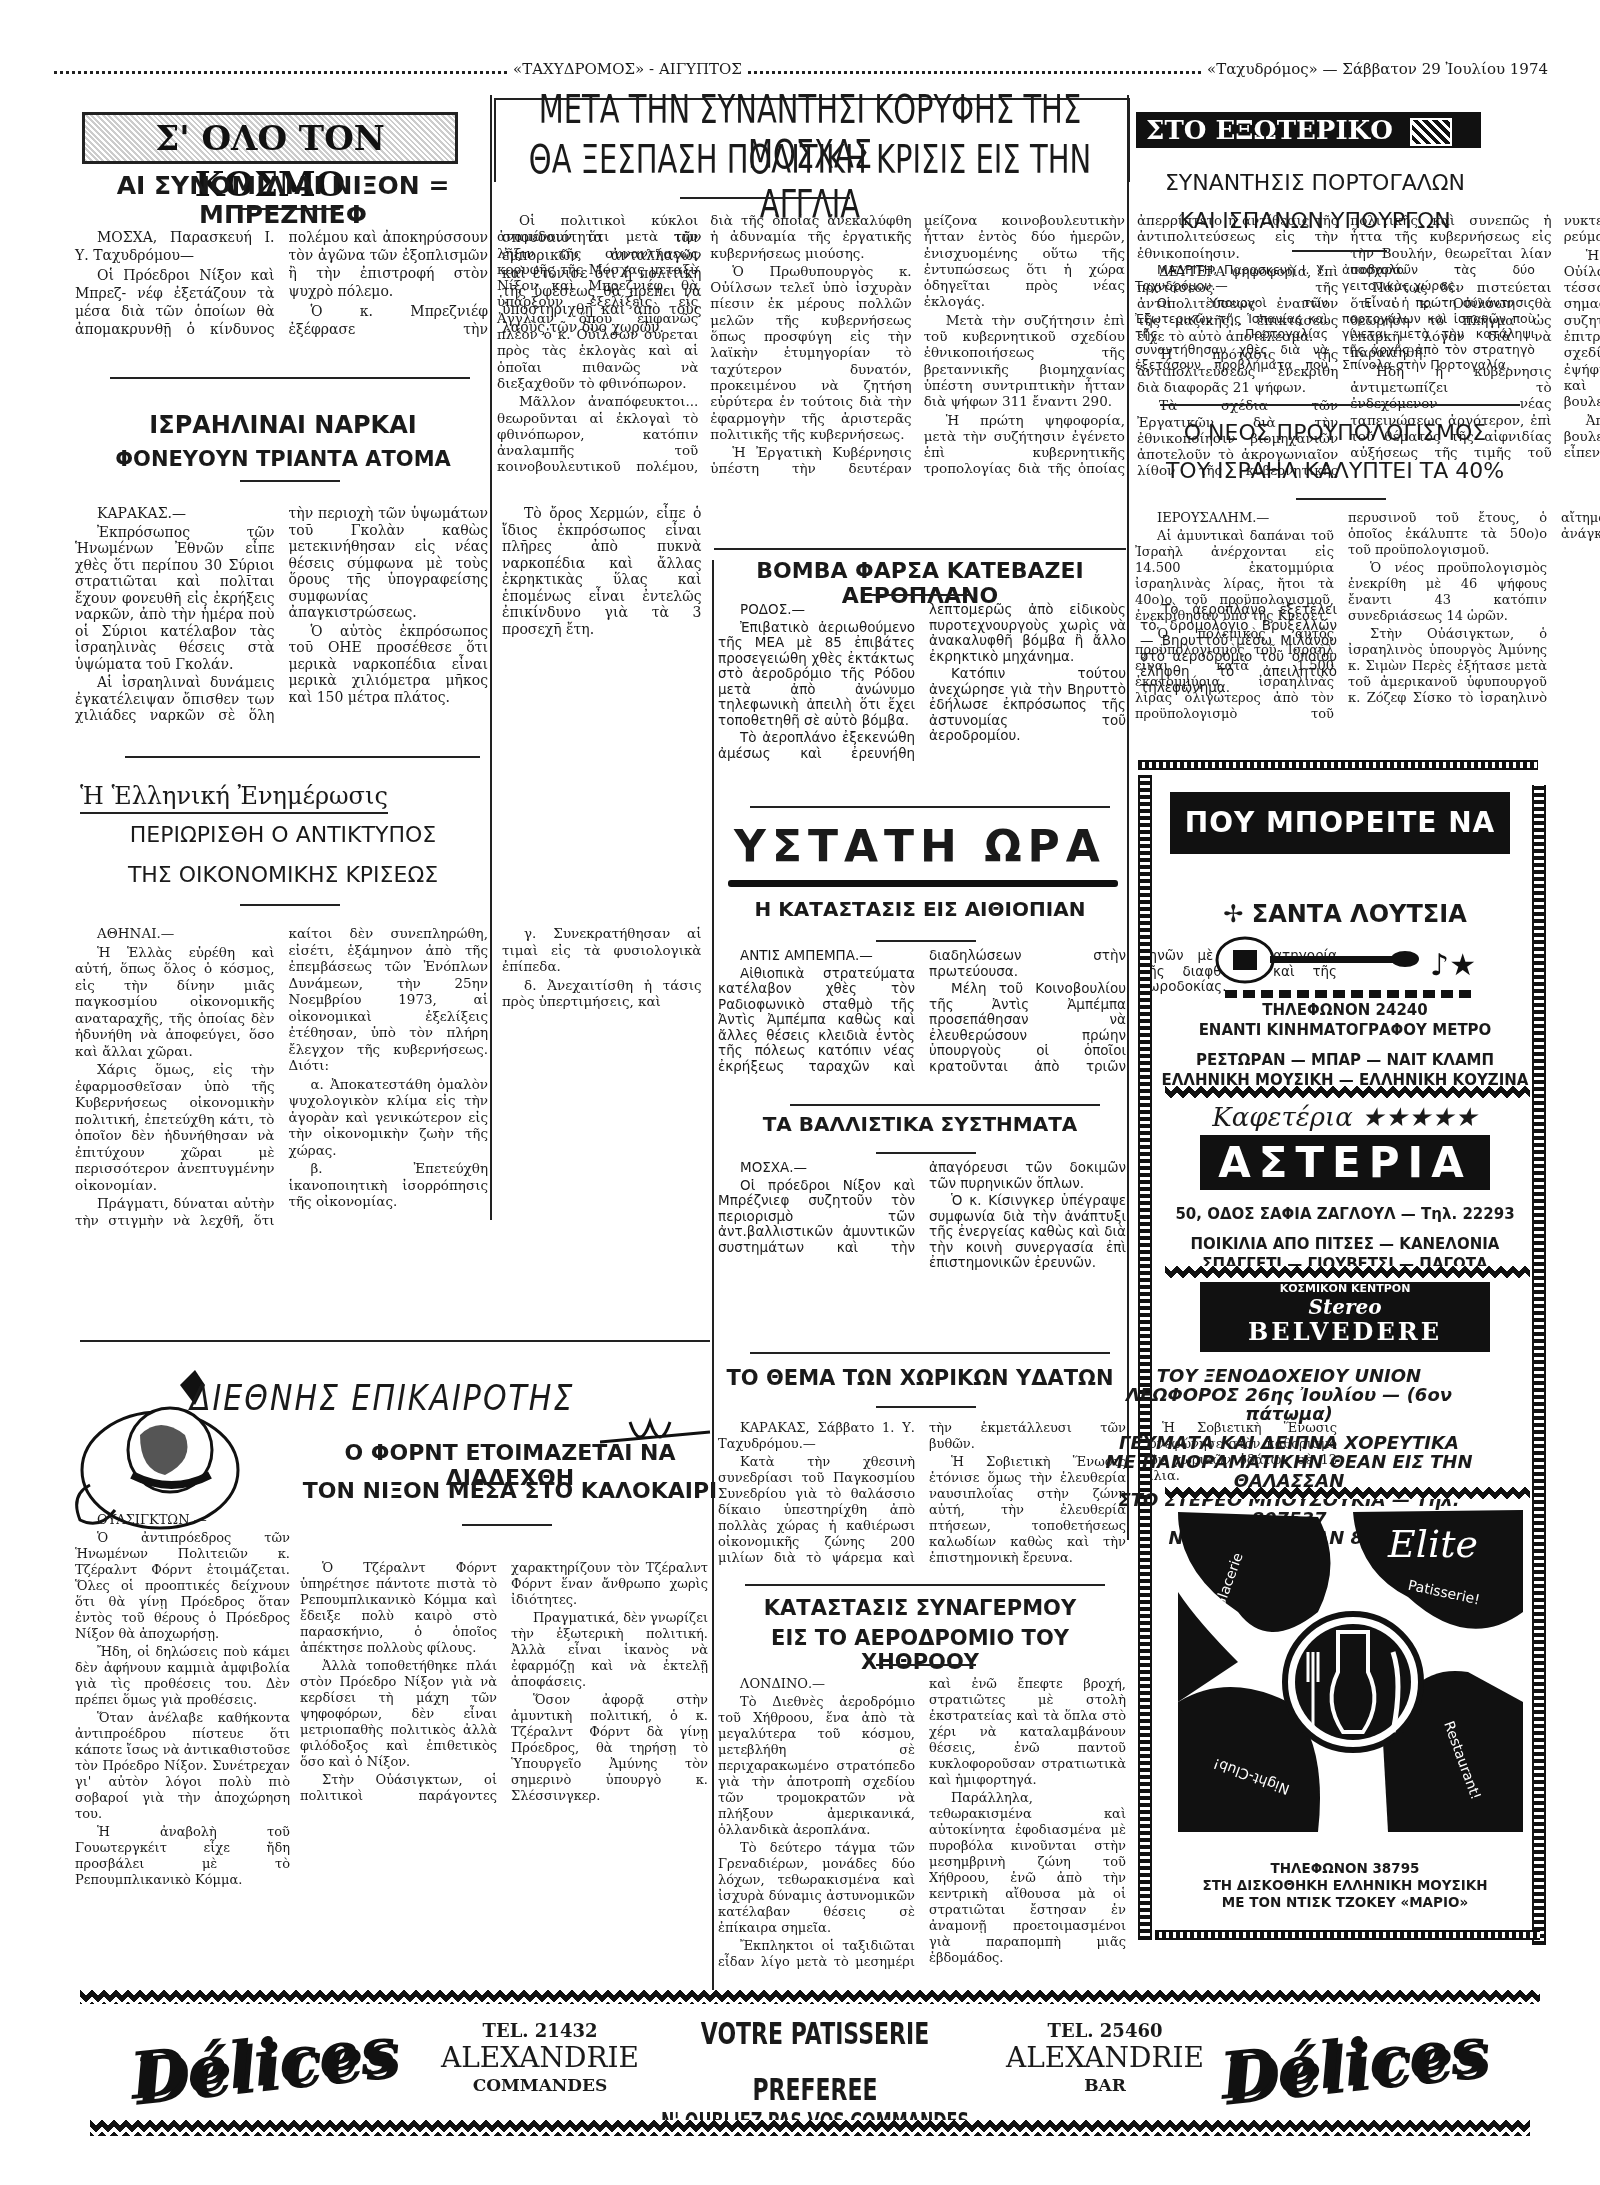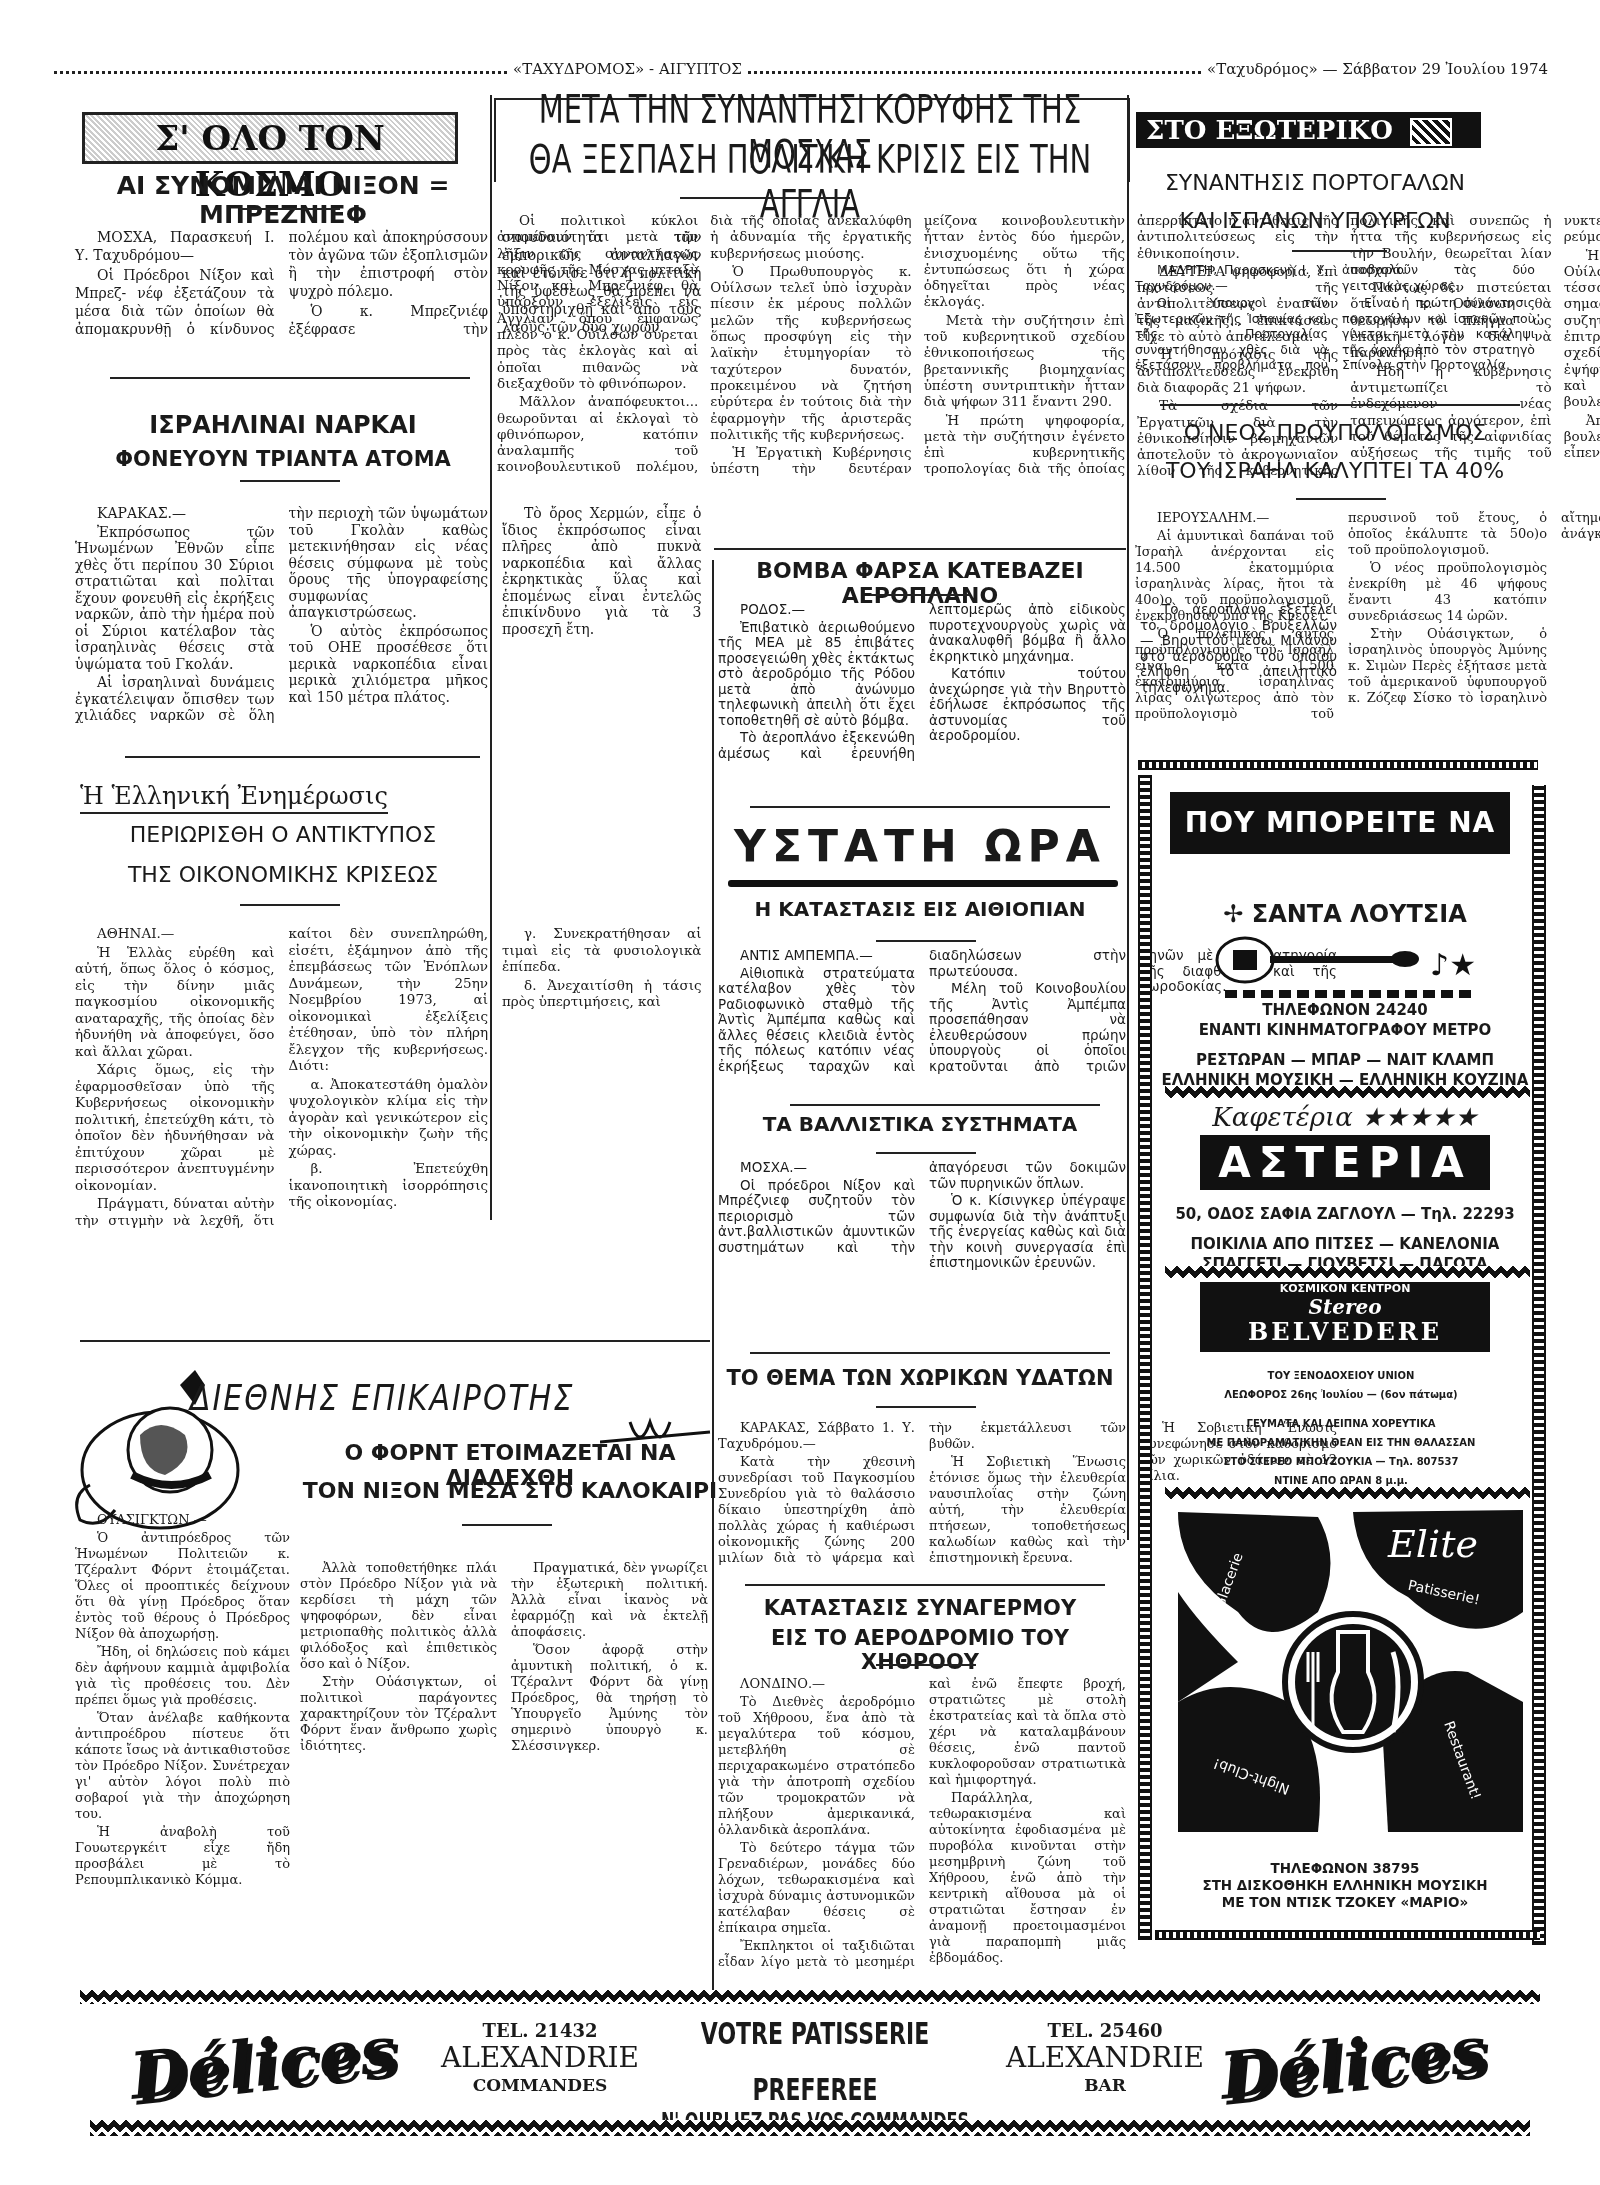--- a/index.html
+++ b/index.html
@@ -177,20 +177,21 @@
 <div class="shortrule" style="left:462px;top:1524px;width:90px;"></div>
 
 <div class="body-text" style="left:75px;top:1512px;width:215px;height:475px;font-size:13px;line-height:16px;overflow:hidden;">
   <p>ΟΥΑΣΙΓΚΤΩΝ.—</p>
   <p>Ὁ ἀντιπρόεδρος τῶν Ἡνωμένων Πολιτειῶν κ. Τζέραλντ Φόρντ ἑτοιμάζεται. Ὅλες οἱ προοπτικές δείχνουν ὅτι θὰ γίνῃ Πρόεδρος ὅταν ἐντὸς τοῦ θέρους ὁ Πρόεδρος Νίξον θὰ ἀποχωρήσῃ.</p>
   <p>Ἤδη, οἱ δηλώσεις ποὺ κάμει δὲν ἀφήνουν καμμιὰ ἀμφιβολία γιὰ τὶς προθέσεις του. Δὲν πρέπει ὅμως γιὰ προθέσεις.</p>
   <p>Ὅταν ἀνέλαβε καθήκοντα ἀντιπροέδρου πίστευε ὅτι κάποτε ἴσως νὰ ἀντικαθιστοῦσε τὸν Πρόεδρο Νίξον. Συνέτρεχαν γι' αὐτὸν λόγοι πολὺ πιὸ σοβαροί γιὰ τὴν ἀποχώρηση του.</p>
   <p>Ἡ ἀναβολὴ τοῦ Γουωτεργκέιτ εἶχε ἤδη προσβάλει μὲ τὸ Ρεπουμπλικανικὸ Κόμμα.</p>
 </div>
 <div class="body-text cols2" style="left:300px;top:1560px;width:408px;height:425px;font-size:13px;line-height:16px;">
+  <p>Ὁ Τζέραλντ Φόρντ ὑπηρέτησε πάντοτε πιστὰ τὸ Ρεπουμπλικανικὸ Κόμμα καὶ ἔδειξε πολὺ καιρὸ στὸ παρασκήνιο, ὁ ὁποῖος ἀπέκτησε πολλοὺς φίλους.</p>
   <p>Ἀλλὰ τοποθετήθηκε πλάι στὸν Πρόεδρο Νίξον γιὰ νὰ κερδίσει τὴ μάχη τῶν ψηφοφόρων, δὲν εἶναι μετριοπαθὴς πολιτικὸς ἀλλὰ φιλόδοξος καὶ ἐπιθετικὸς ὅσο καὶ ὁ Νίξον.</p>
   <p>Στὴν Οὐάσιγκτων, οἱ πολιτικοὶ παράγοντες χαρακτηρίζουν τὸν Τζέραλντ Φόρντ ἕναν ἄνθρωπο χωρὶς ἰδιότητες.</p>
   <p>Πραγματικά, δὲν γνωρίζει τὴν ἐξωτερικὴ πολιτική. Ἀλλὰ εἶναι ἱκανὸς νὰ ἐφαρμόζῃ καὶ νὰ ἐκτελῇ ἀποφάσεις.</p>
   <p>Ὅσον ἀφορᾷ στὴν ἀμυντικὴ πολιτική, ὁ κ. Τζέραλντ Φόρντ δὰ γίνῃ Πρόεδρος, θὰ τηρήσῃ τὸ Ὑπουργεῖο Ἀμύνης τὸν σημερινὸ ὑπουργὸ κ. Σλέσσινγκερ.</p>
 </div>
 
 <div class="boxhead dark" style="left:1136px;top:112px;width:335px;height:36px;line-height:36px;font-size:26px;text-align:left;padding-left:10px;">
   <span>ΣΤΟ ΕΞΩΤΕΡΙΚΟ</span>
   <span style="display:inline-block;width:38px;height:24px;border:2px solid #fff;vertical-align:middle;margin-left:8px;background:repeating-linear-gradient(45deg,#fff 0 3px,#111 3px 7px);"></span>
 </div>
@@ -250,21 +251,21 @@
   <div>ΠΟΙΚΙΛΙΑ ΑΠΟ ΠΙΤΣΕΣ — ΚΑΝΕΛΟΝΙΑ</div>
   <div>ΣΠΑΓΓΕΤΙ — ΓΙΟΥΒΕΤΣΙ — ΠΑΓΩΤΑ</div>
 </div>
 <div class="zig" style="left:1165px;top:1266px;width:365px;"></div>
 
 <div class="banner" style="left:1200px;top:1282px;width:290px;height:70px;">
   <div style="font-size:11px;line-height:14px;">ΚΟΣΜΙΚΟΝ ΚΕΝΤΡΟΝ</div>
   <div style="font-family:'DejaVu Serif',serif;font-style:italic;font-size:20px;line-height:22px;">Stereo</div>
   <div style="font-family:'DejaVu Serif',serif;font-size:24px;line-height:28px;letter-spacing:3px;">BELVEDERE</div>
 </div>
-<div class="ad-center" style="left:1156px;top:1366px;width:370px;font-size:10px;line-height:19px;">
+<div class="ad-center" style="left:1104px;top:1366px;width:370px;font-size:18px;line-height:19px;font-style:italic;">
   <div>ΤΟΥ ΞΕΝΟΔΟΧΕΙΟΥ UNION</div>
   <div>ΛΕΩΦΟΡΟΣ 26ης Ἰουλίου — (6ον πάτωμα)</div>
   <div style="height:10px"></div>
   <div>ΓΕΥΜΑΤΑ ΚΑΙ ΔΕΙΠΝΑ ΧΟΡΕΥΤΙΚΑ</div>
   <div>ΜΕ ΠΑΝΟΡΑΜΑΤΙΚΗΝ ΘΕΑΝ ΕΙΣ ΤΗΝ ΘΑΛΑΣΣΑΝ</div>
   <div>ΣΤΟ ΣΤΕΡΕΟ ΜΠΟΥΖΟΥΚΙΑ — Τηλ. 807537</div>
   <div>ΝΤΙΝΕ ΑΠΟ ΩΡΑΝ 8 μ.μ.</div>
 </div>
 <div class="zig" style="left:1165px;top:1487px;width:365px;"></div>
 

